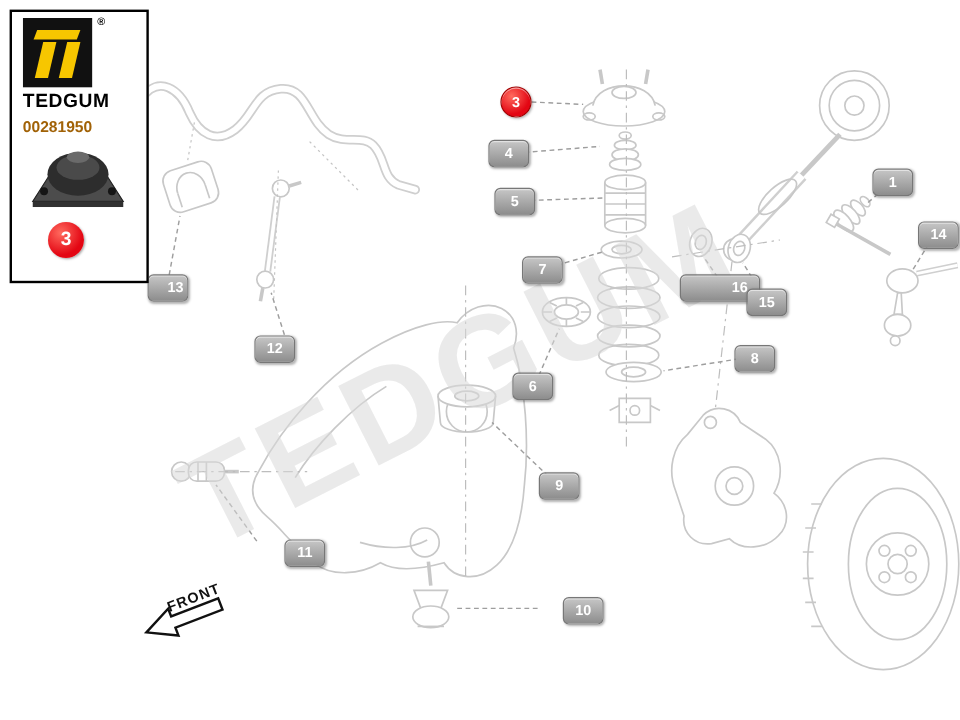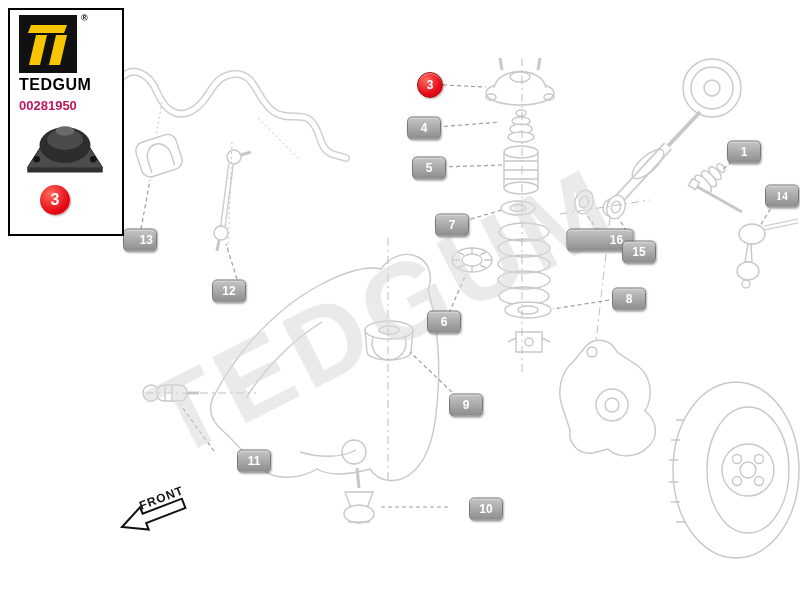--- a/index.html
+++ b/index.html
@@ -6,21 +6,21 @@
   #stage{position:relative;width:800px;height:600px;background:#fff;overflow:hidden;
          font-family:"Liberation Sans",sans-serif;}
   #diagram-svg{position:absolute;left:0;top:0;z-index:1;}
   
   .info-panel{position:absolute;left:8px;top:8px;width:112px;height:224px;
               border:2px solid #000;background:#fff;z-index:5;}
   .logo-row{position:relative;margin:5px 0 0 9px;height:58px;}
   .logo{display:block;width:58px;height:58px;}
   .reg{position:absolute;left:62px;top:-2px;font-size:9px;font-weight:bold;color:#000;}
   .brand{margin:3px 0 0 9px;font-weight:bold;font-size:16px;letter-spacing:.5px;color:#000;}
-  .part-number{margin:4px 0 2px 9px;font-weight:bold;font-size:13px;color:#be185d;}
+  .part-number{margin:4px 0 2px 9px;font-weight:bold;font-size:13px;color:#a16207;}
   .product{display:block;width:92px;height:66px;margin:2px 0 0 9px;}
   .big-red{width:30px;height:30px;border-radius:50%;margin:4px 0 0 30px;
            background:radial-gradient(circle at 35% 30%,#ff6a5e,var(--red,#e30613) 65%);
            color:#fff;font-weight:bold;font-size:16px;line-height:30px;text-align:center;
            box-shadow:1px 1px 2px rgba(0,0,0,.35);}
   
   .badge{position:absolute;transform:translate(-50%,-50%);min-width:26px;height:21px;
          padding:0 3px;border-radius:5px;background:linear-gradient(180deg,#c6c6c6,#8d8d8d);
          border:1px solid #777;color:#fff;font-weight:bold;font-size:12px;line-height:21px;
          text-align:center;z-index:4;
@@ -276,15 +276,15 @@
       <div class="badge" style="left: 444px; top: 322px;">6</div>
       <div class="badge" style="left: 466px; top: 405px;">9</div>
       <div class="badge" style="left: 486px; top: 509px;">10</div>
       <div class="badge" style="left: 222px; top: 461px; margin-left: 32px;">11</div>
       <div class="badge" style="left: 229px; top: 291px;">12</div>
       <div class="badge" style="left: 140px; top: 240px; text-align: right;">13</div>
       <div class="badge" style="left: 600px; top: 240px; padding-left: 36px;">16</div>
       <div class="badge" style="left: 639px; top: 252px;">15</div>
       <div class="badge" style="left: 629px; top: 299px;">8</div>
       <div class="badge" style="left: 744px; top: 152px;">1</div>
-      <div class="badge" style="left: 782px; top: 196px; font-family: Liberation Serif, serif;">14</div>
+      <div class="badge" style="left: 782px; top: 196px;">14</div>
     </div>
 </div>
 
 </body></html>

